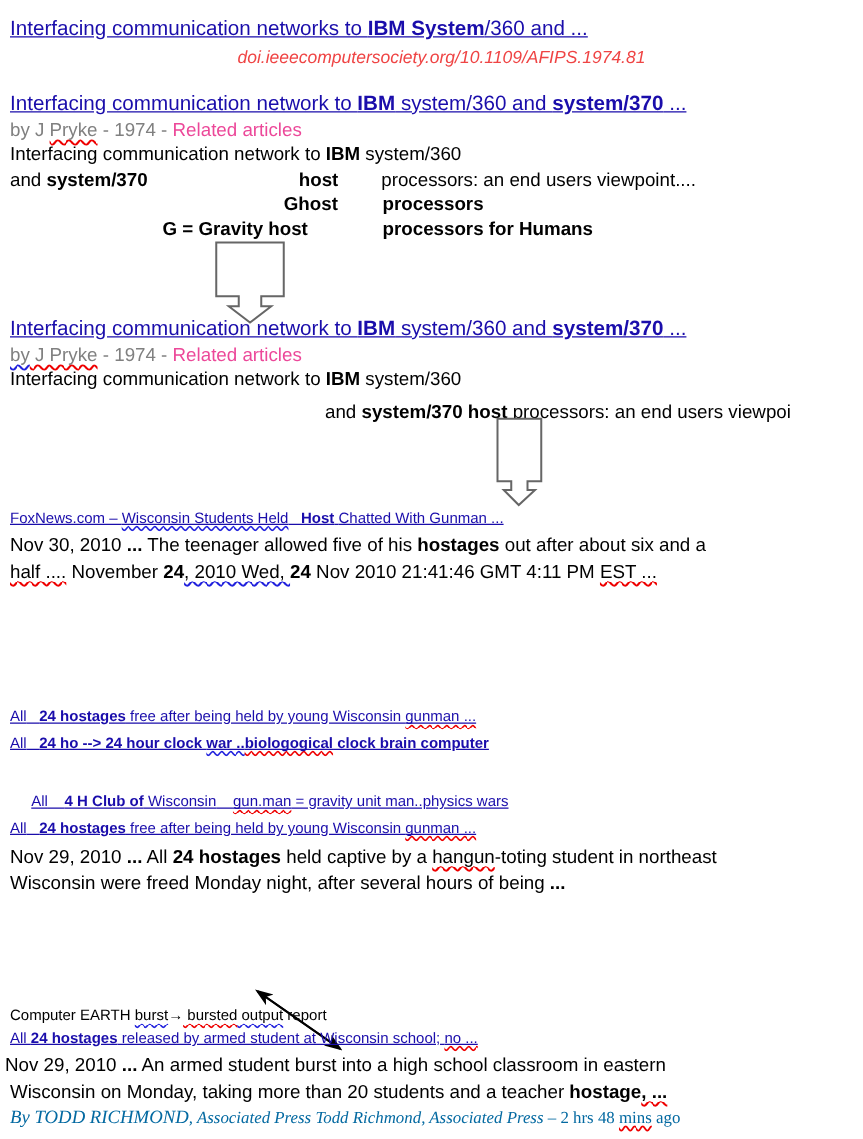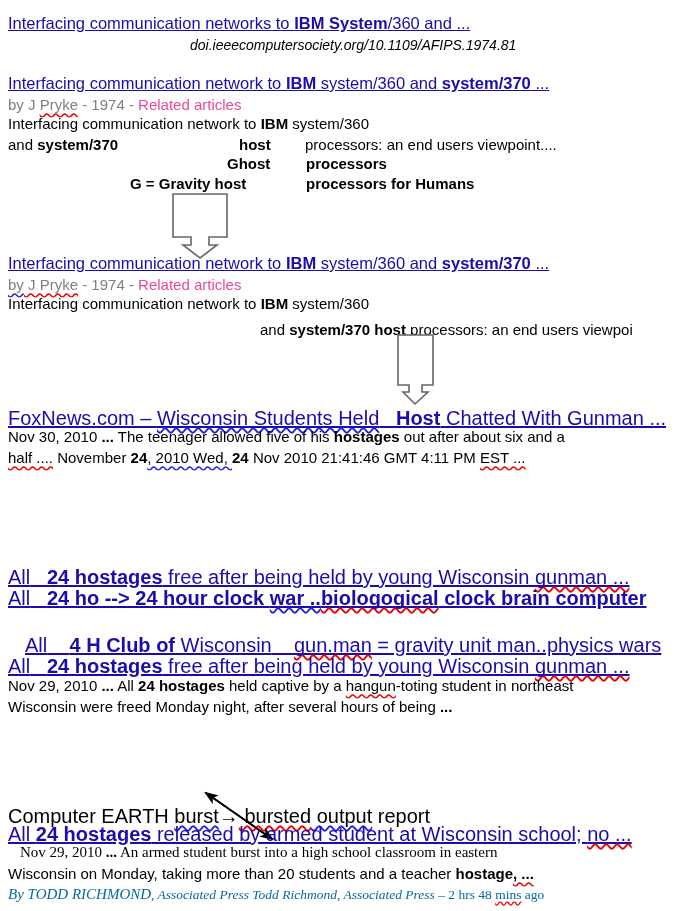--- a/index.html
+++ b/index.html
@@ -24,26 +24,26 @@
     text-decoration: underline;
     text-underline-offset: 1px;
   }
   .linkplain { color: #ec4899; text-decoration: none; }
   .b { font-weight: bold; }
   .gray { color: #808080; }
   .snippet { color: #000000; }
 
   
   .t17 { font-size: 16.5px; text-align: center; }
-  .t16 { font-size: 20px; }
+  .t16 { font-size: 12px; }
   .t15 { font-size: 15px; }
 
   .url {
     font-style: italic;
-    color: #000000;
+    color: #ef4444;
     font-size: 14px;
   }
 
   .serif-ital {
     font-family: "Liberation Serif", serif;
     font-style: italic;
     font-size: 15px;
     color: #0369a1;
   }
   .serif-small {
@@ -181,21 +181,21 @@
     </marker>
   </defs>
   <line x1="77" y1="54" x2="11" y2="8" stroke="#000000" stroke-width="1.6" marker-end="url(#head-a)"></line>
   <line x1="11" y1="8" x2="77" y2="54" stroke="#000000" stroke-width="1.6" marker-end="url(#head-b)"></line>
 </svg>
 
 <div class="abs t16" style="left:8px; top:823px;">
   <span class="link"><span>All </span><span class="b">24 hostages</span><span> released by armed student at Wisconsin school; </span><span class="sq">no ...</span></span>
 </div>
 
-<div class="abs t15 snippet" style="left:20px; top:844px;font-family:Liberation Serif, serif;">
+<div class="abs t15 snippet" style="left:4px; top:844px;">
   <span>Nov 29, 2010 </span><span class="b">...</span><span> An armed student burst into a high school classroom in eastern</span>
 </div>
 
 <div class="abs t15 snippet" style="left:8px; top:865px;">
   <span>Wisconsin on Monday, taking more than 20 students and a teacher </span><span class="b">hostage</span><span class="b sq">, ...</span>
 </div>
 
 <div class="abs serif-ital" style="left:8px; top:886px;">
   <span>By TODD RICHMOND</span><span class="serif-small">, Associated Press Todd Richmond, Associated Press</span><span class="serif-small" style="font-style:normal;"> – 2 hrs 48 </span><span class="serif-small sq" style="font-style:normal;">mins</span><span class="serif-small" style="font-style:normal;"> ago</span>
 </div>

